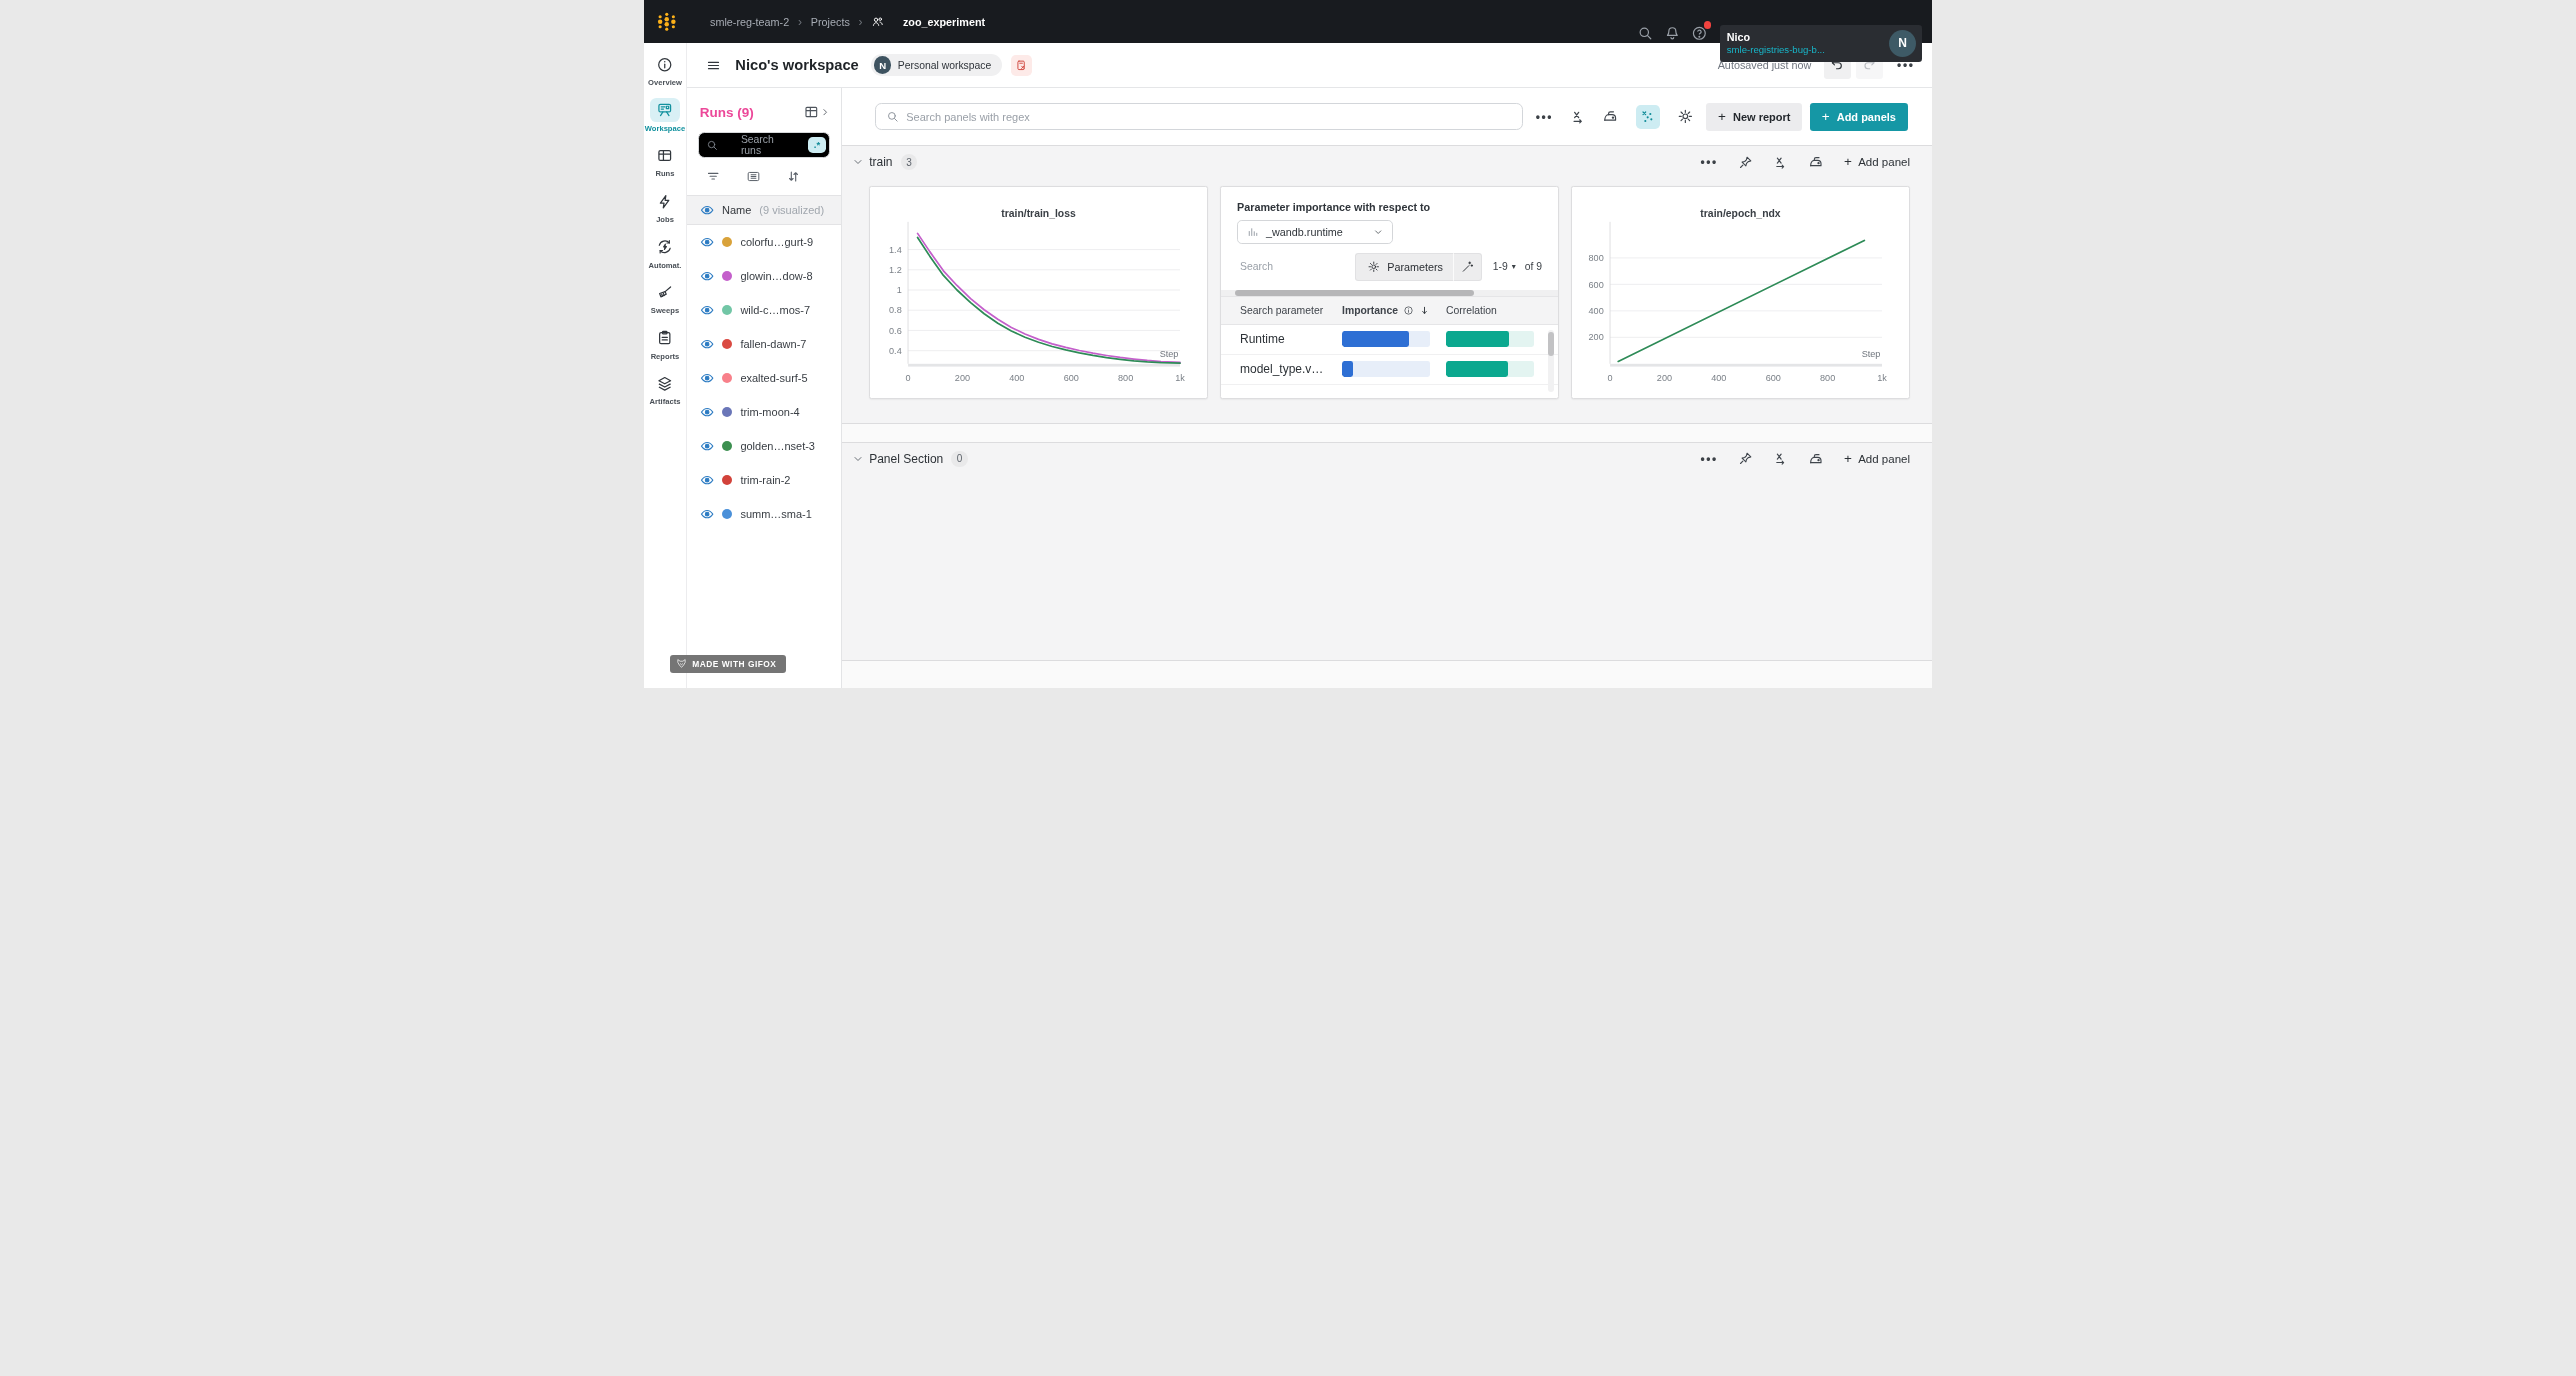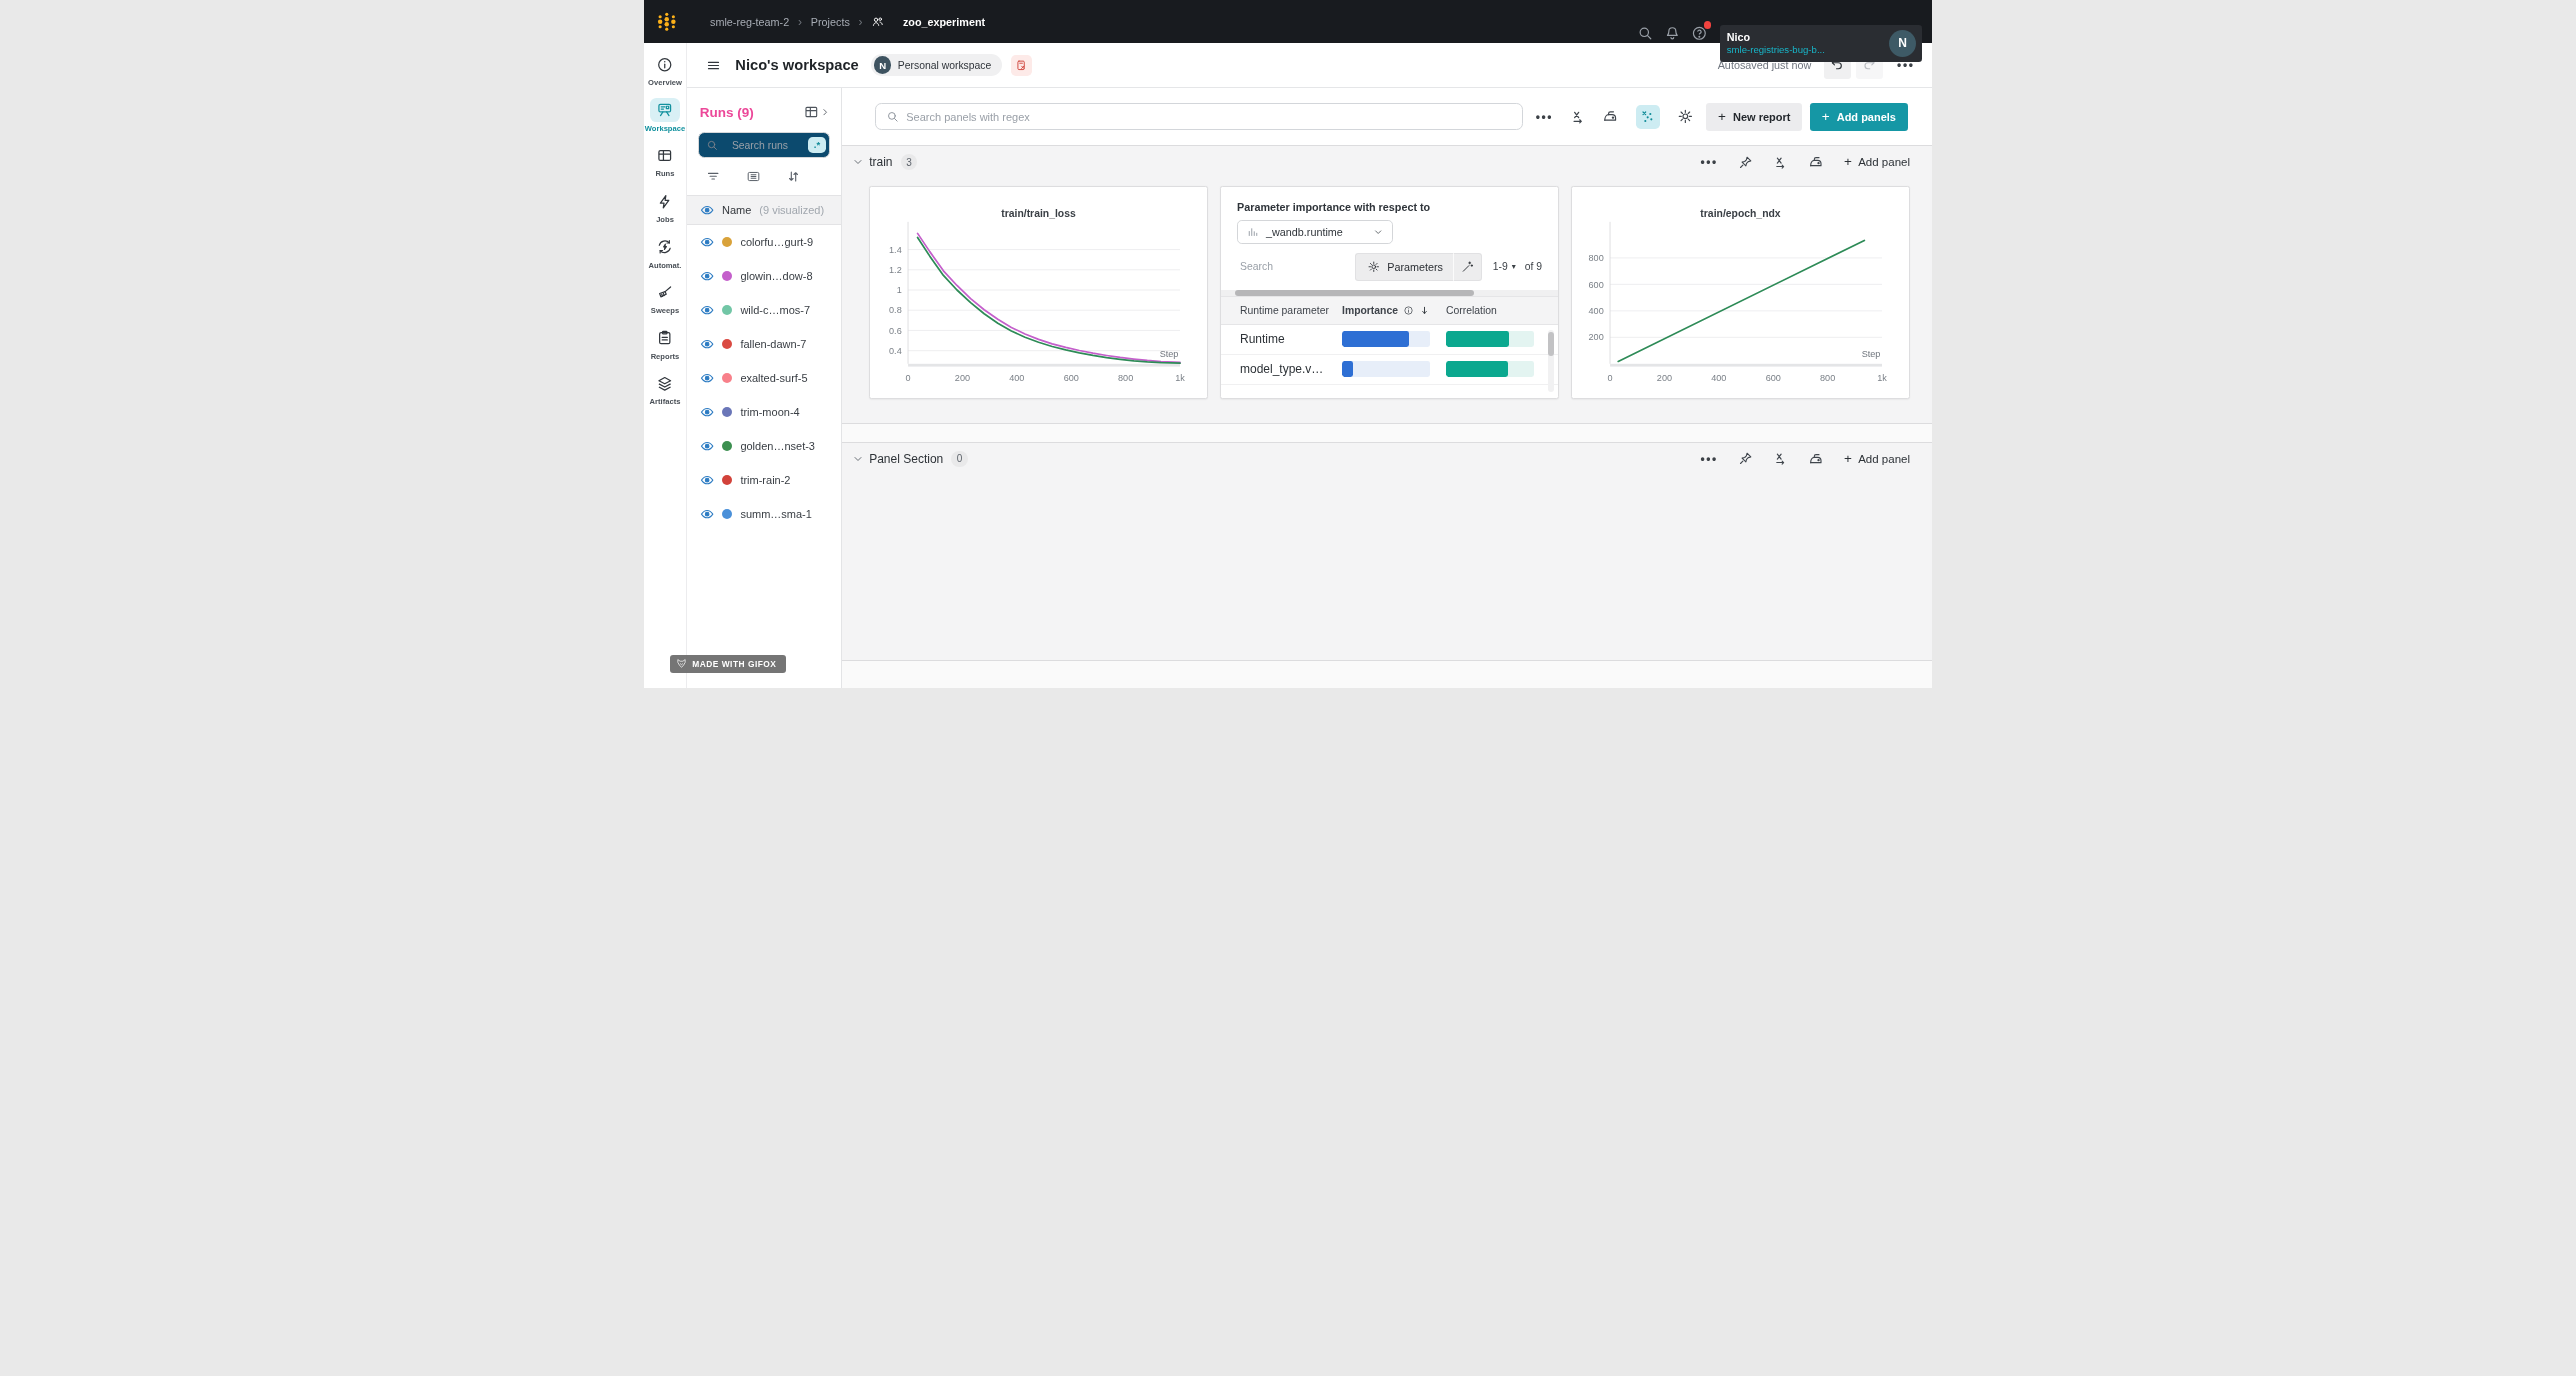--- a/index.html
+++ b/index.html
@@ -45,21 +45,21 @@
   .rail-ic { width:30px; height:24px; border-radius:6.4px; display:flex; align-items:center; justify-content:center; color:#32373d; }
   .rail-label { font-size:7.6px; font-weight:700; color:#4a5057; }
   .rail-item.active .rail-ic { background:#d9f0f5; }
   .rail-item.active .rail-ic, .rail-item.active .rail-label { color:#12919e; }
 
   
   .runs-panel { position:absolute; top:88px; left:43px; width:155px; bottom:0; background:#fff; border-right:0.8px solid #e3e4e6; z-index:10; }
   .runs-head { display:flex; align-items:center; margin:16px 11px 0 12.7px; }
   .runs-title { font-size:13.5px; color:#ec4899;font-weight:bold; }
   .runs-head-icons { margin-left:auto; display:flex; align-items:center; color:#4e545c; }
-  .runs-search { margin:12px 11px 0 11px; height:26px; border:0.8px solid #d6d8da; border-radius:6.4px; display:flex; align-items:center; padding:0 3.2px 0 7.2px; gap:13px; background:#0c4a6e; }
+  .runs-search { margin:12px 11px 0 11px; height:26px; border:0.8px solid #d6d8da; border-radius:6.4px; display:flex; align-items:center; padding:0 3.2px 0 7.2px; gap:22px; background:#000000; }
   .runs-search .ph { font-size:10.4px; color:#9aa0a8; }
   .regex-btn { margin-left:auto; background:#cdecf2; color:#0f8b98; font-weight:700; font-size:9.6px; border-radius:4.8px; padding:3.2px 5.6px; line-height:1; }
   .runs-tools { display:flex; gap:25px; margin:11px 0 0 19px; color:#5a6069; }
   .runlist-head { margin-top:11px; height:30px; background:#f2f2f3; border-top:0.8px solid #e3e3e5; border-bottom:0.8px solid #e3e3e5; display:flex; align-items:center; gap:8px; padding:0 12.7px; white-space:nowrap; overflow:hidden; }
   .runlist-head .h-name { font-size:11px; color:#33373c; }
   .runlist-head .h-viz { font-size:11px; color:#a1a7ae; }
   .run-rows { padding-left:12.7px; }
   .run-row { height:34px; display:flex; align-items:center; gap:8px; white-space:nowrap; overflow:hidden; cursor:default; }
   .run-dot { width:10.4px; height:10.4px; border-radius:50%; flex:0 0 10.4px; }
   .run-name { font-size:11px; color:#383d43; }
@@ -623,21 +623,21 @@
             <span class="pi-pag">
               <span>1-9</span>
               <span style="font-size:8px;color:#3c4147">▾</span>
               <span class="of">of 9</span>
             </span>
           </div>
           <div class="pi-hscroll">
               <div class="pi-hthumb"></div>
             </div>
           <div class="pi-thead">
-            <span class="pi-col-name">Runtime parameter</span>
+            <span class="pi-col-name">Search parameter</span>
             <span class="pi-col-imp">
               <span>Importance</span>
               <svg width="11" height="11" viewBox="0 0 24 24" fill="none" stroke="#3f444b" stroke-width="1.6">
                   <circle cx="12" cy="12" r="8"></circle>
                   <path d="M12 11v5" stroke-linecap="round"></path>
                   <circle cx="12" cy="8" r="0.9" fill="#3f444b" stroke="none"></circle>
                 </svg>
               <svg width="11" height="11" viewBox="0 0 24 24" fill="none" stroke="#2c3136" stroke-width="2" stroke-linecap="round" stroke-linejoin="round">
                   <path d="M12 5v13M12 18l-4-4M12 18l4-4"></path>
                 </svg>

